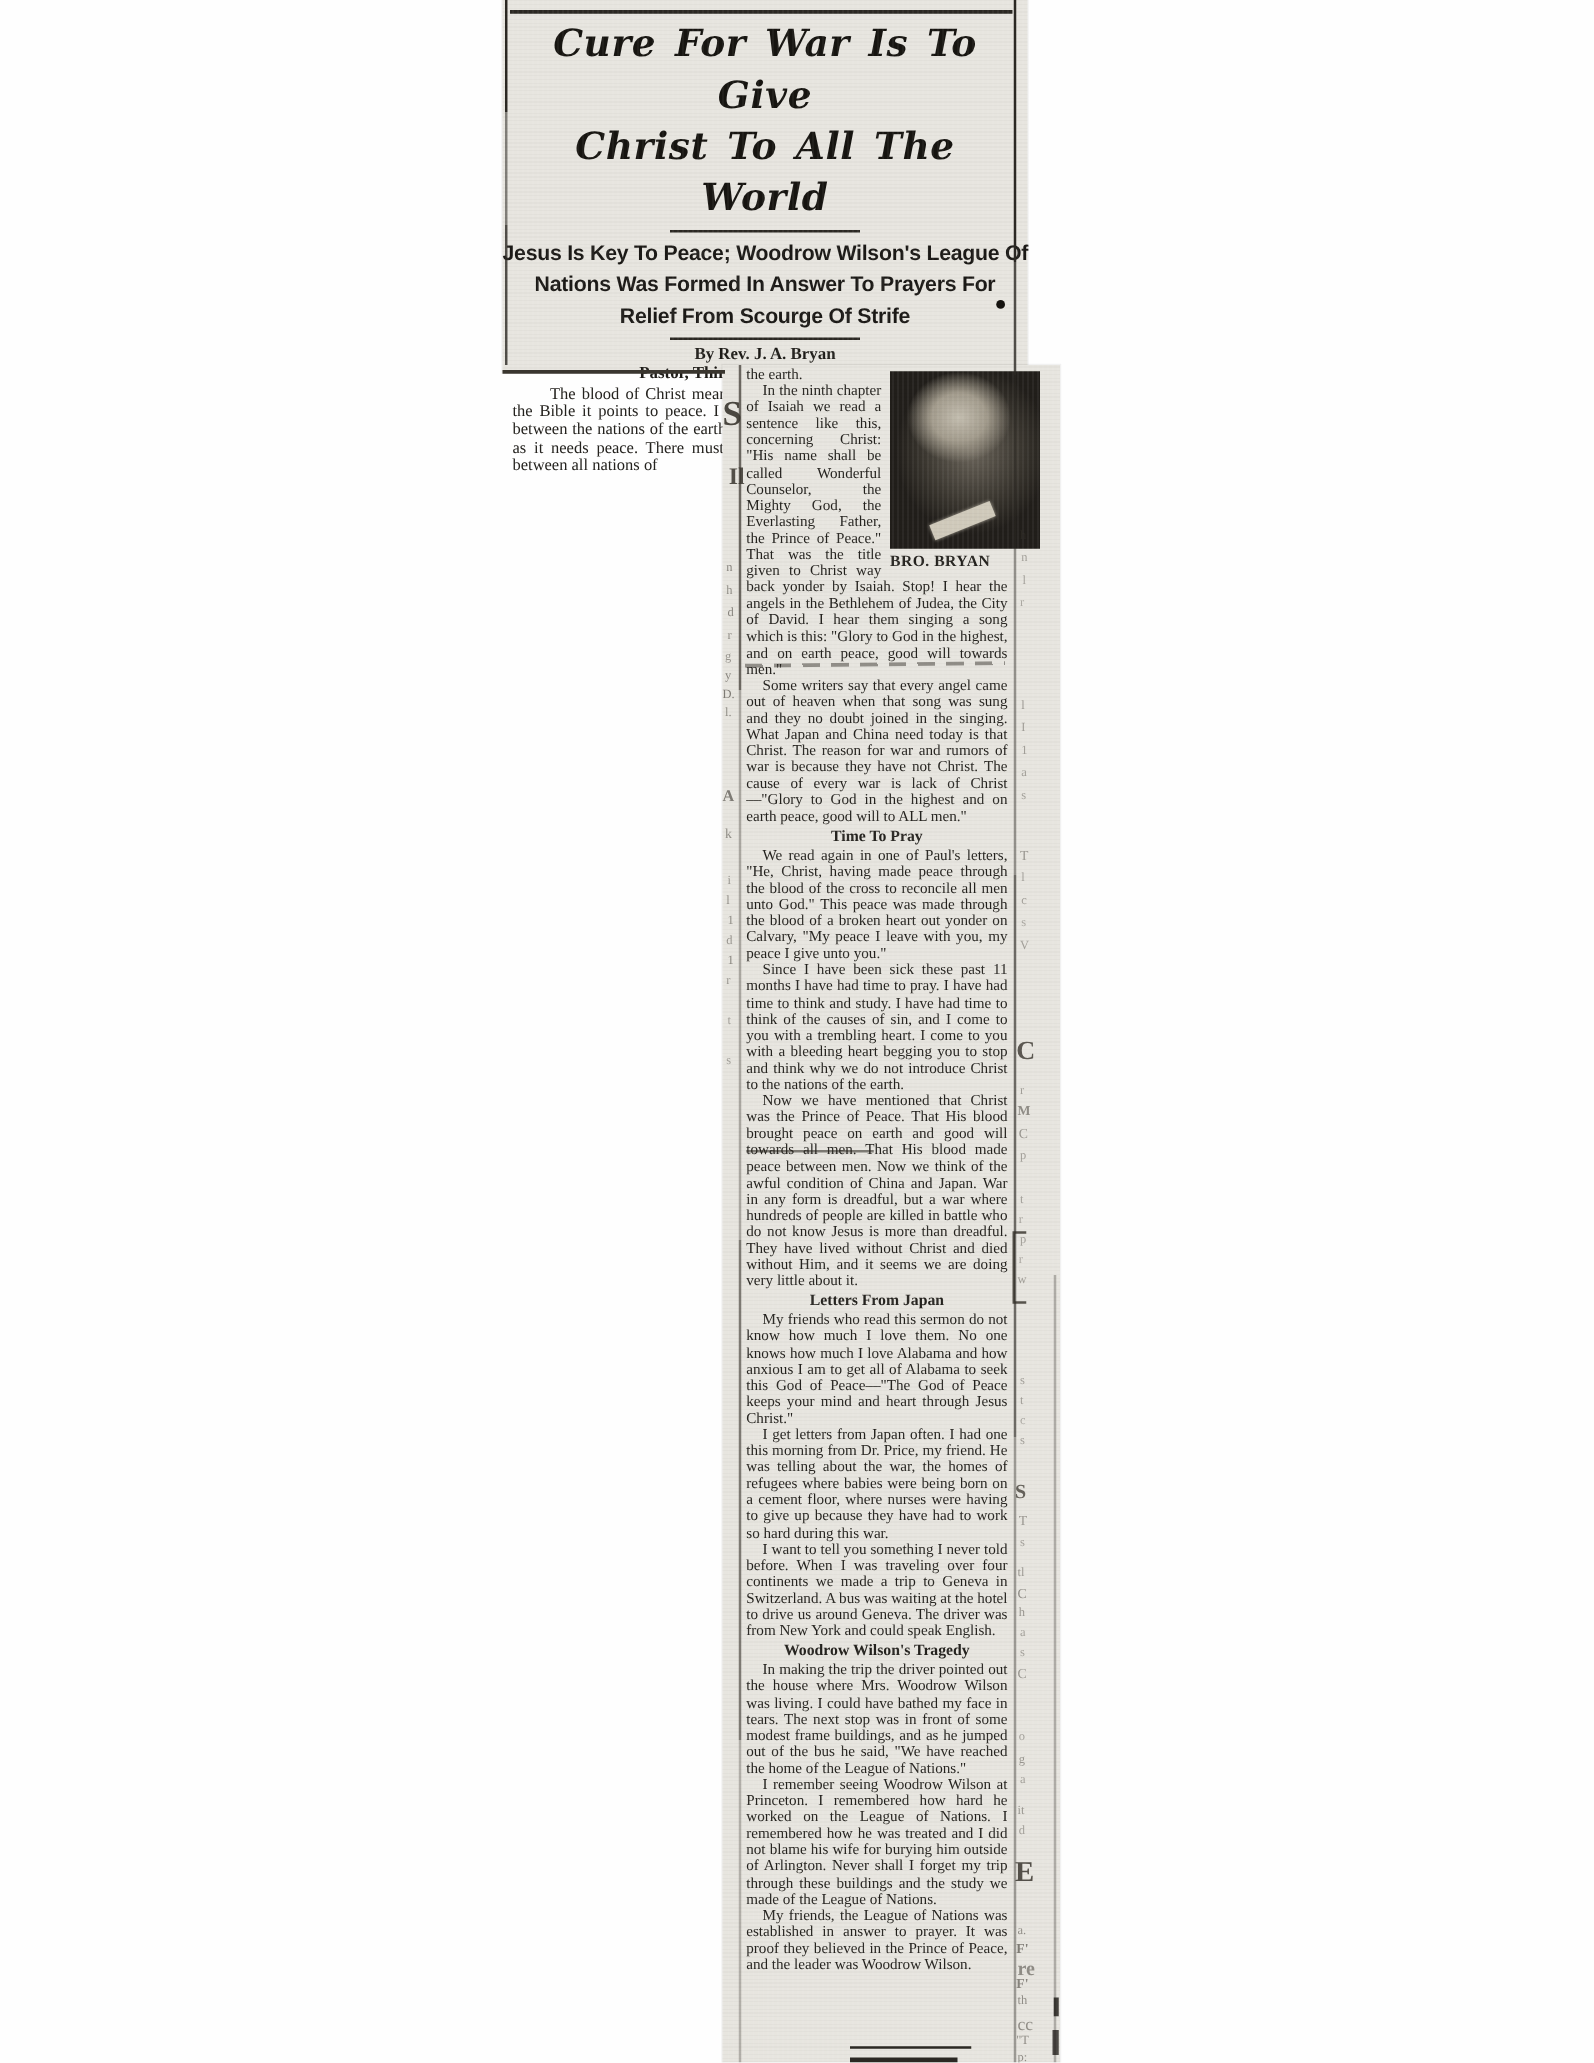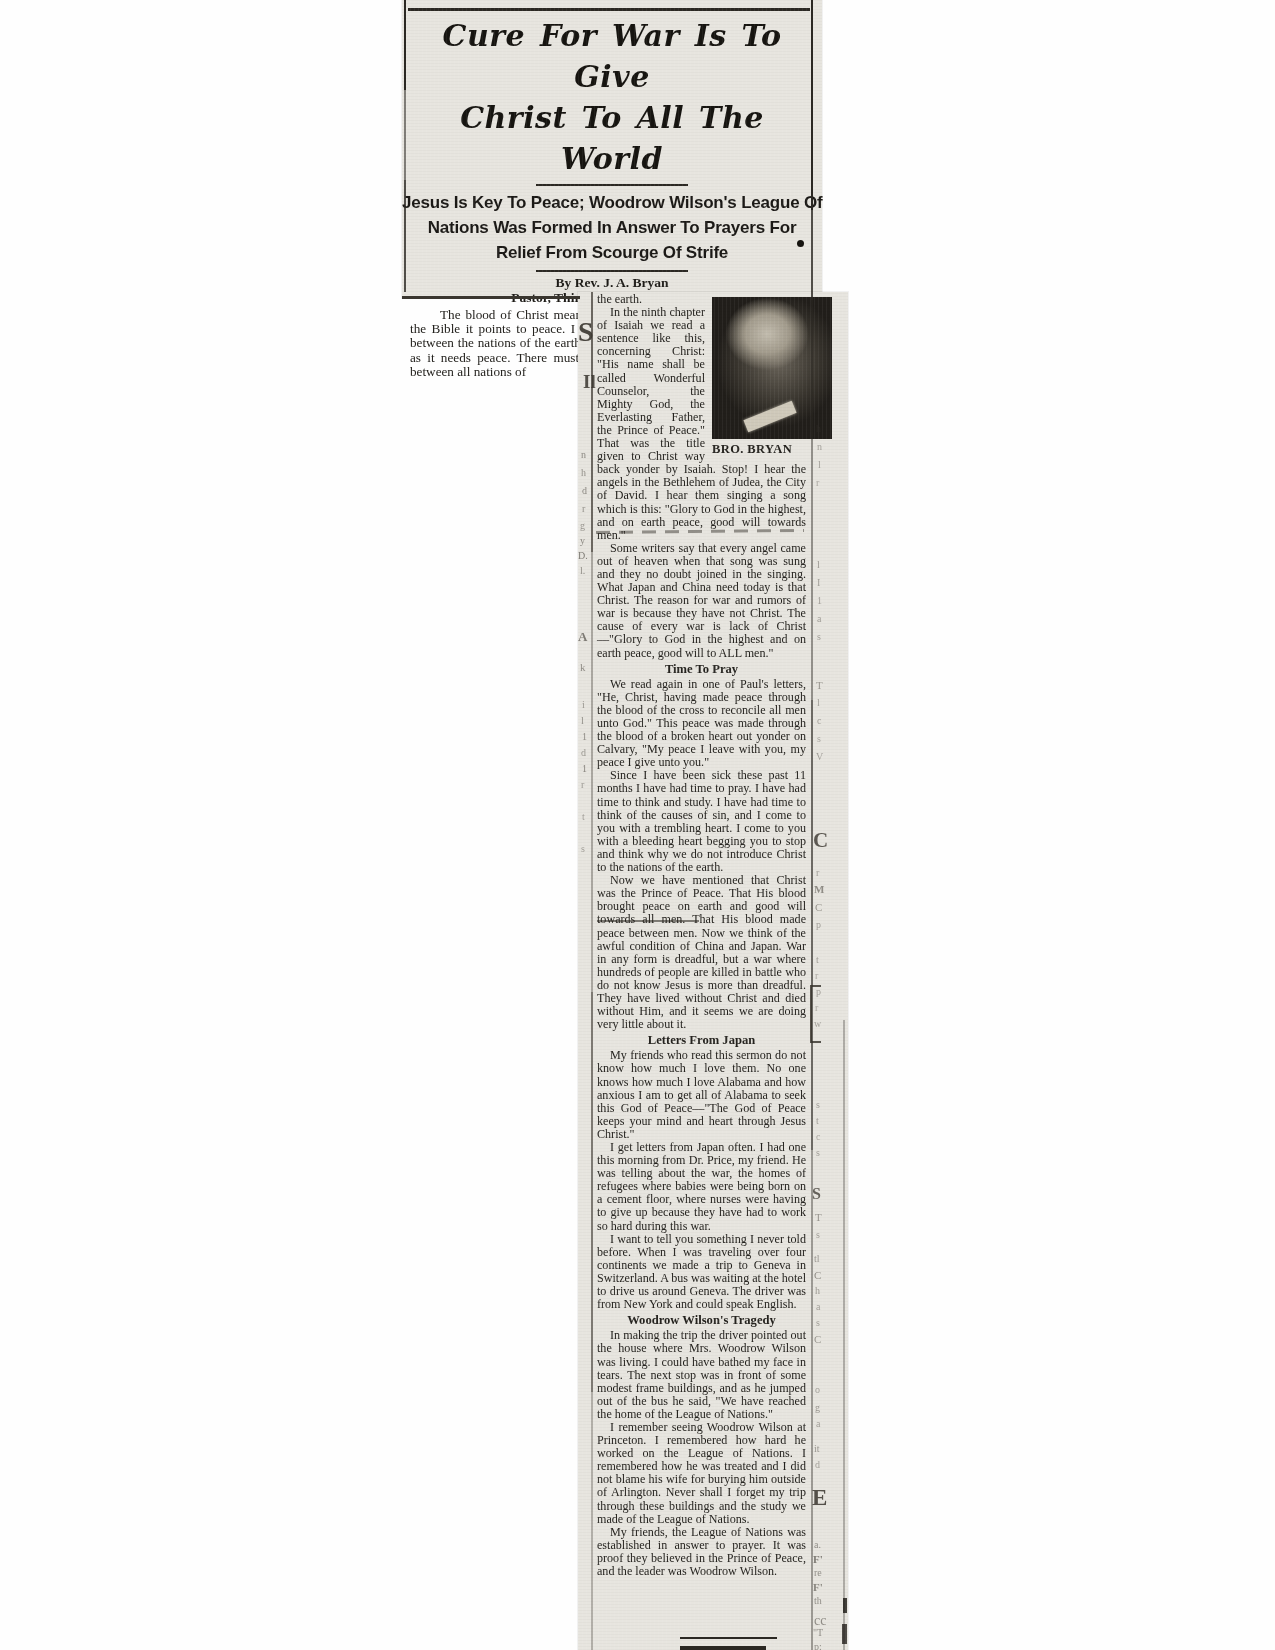--- a/index.html
+++ b/index.html
@@ -187,21 +187,21 @@
       <span class="frag" style="left: 816px; top: 1318px; font-size: 10px; font-weight: normal; opacity: 0.4;">s</span>
       <span class="frag" style="left: 814px; top: 1334px; font-size: 11px; font-weight: normal; opacity: 0.45;">C</span>
       <span class="frag" style="left: 815px; top: 1385px; font-size: 10px; font-weight: normal; opacity: 0.4;">o</span>
       <span class="frag" style="left: 815px; top: 1403px; font-size: 10px; font-weight: normal; opacity: 0.45;">g</span>
       <span class="frag" style="left: 816px; top: 1419px; font-size: 10px; font-weight: normal; opacity: 0.4;">a</span>
       <span class="frag" style="left: 814px; top: 1444px; font-size: 10px; font-weight: normal; opacity: 0.45;">it</span>
       <span class="frag" style="left: 815px; top: 1460px; font-size: 10px; font-weight: normal; opacity: 0.4;">d</span>
       <span class="frag" style="left: 812px; top: 1486px; font-size: 23px; font-weight: bold; opacity: 0.85;">E</span>
       <span class="frag" style="left: 814px; top: 1540px; font-size: 10px; font-weight: normal; opacity: 0.5;">a.</span>
       <span class="frag" style="left: 813px; top: 1554px; font-size: 11px; font-weight: bold; opacity: 0.6;">F'</span>
-      <span class="frag" style="left: 814px; top: 1568px; font-size: 10px; font-weight: normal; opacity: 0.5;">re</span>
+      <span class="frag" style="left: 814px; top: 1568px; font-size: 16px; font-weight: bold; opacity: 0.5;">re</span>
       <span class="frag" style="left: 813px; top: 1582px; font-size: 11px; font-weight: bold; opacity: 0.55;">F'</span>
       <span class="frag" style="left: 814px; top: 1596px; font-size: 10px; font-weight: normal; opacity: 0.5;">th</span>
       <span class="frag" style="left: 814px; top: 1614px; font-size: 14px; font-weight: normal; opacity: 0.5;">cc</span>
       <span class="frag" style="left: 813px; top: 1628px; font-size: 10px; font-weight: normal; opacity: 0.5;">"T</span>
       <span class="frag" style="left: 814px; top: 1642px; font-size: 10px; font-weight: normal; opacity: 0.5;">p:</span>
     </div>
 
 </div>
 
 </body></html>

